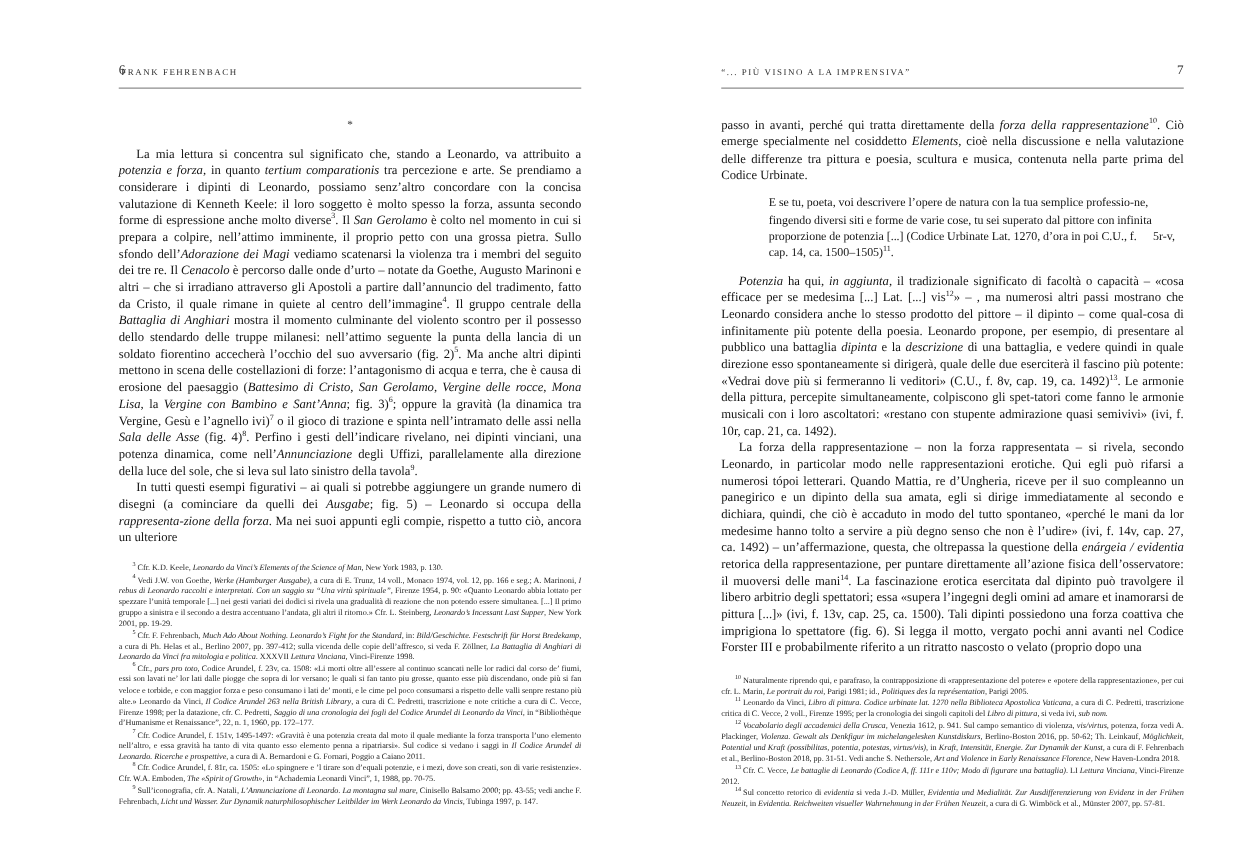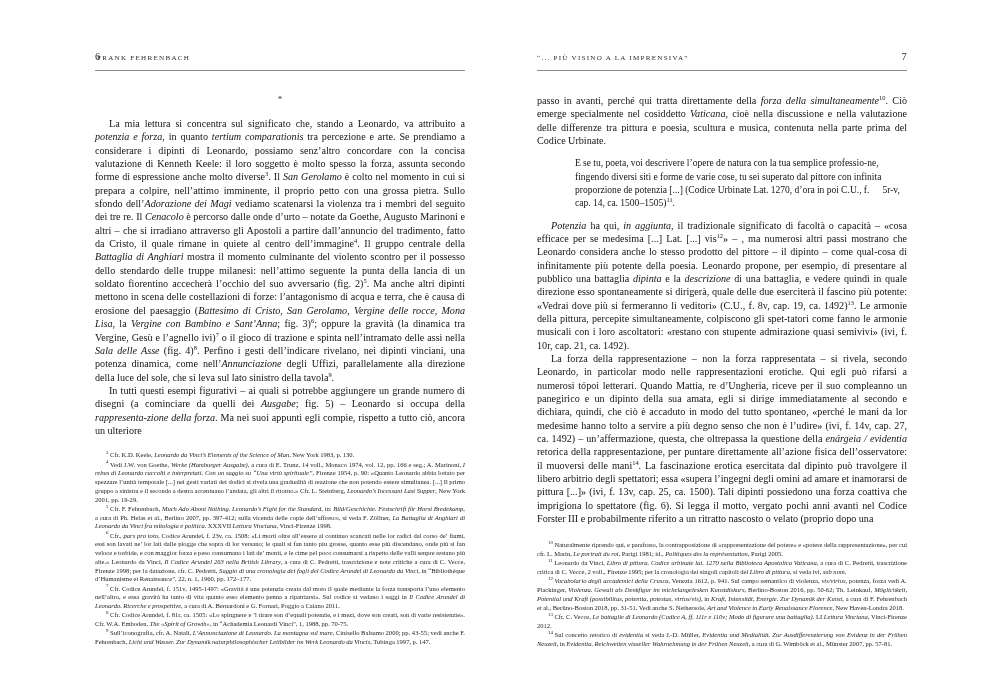--- a/index.html
+++ b/index.html
@@ -19,21 +19,21 @@
     width: 1000px;
     height: 694px;
     display: flex;
     justify-content: flex-start;
   }
   .page {
     position: absolute;
     top: 52px;
   }
   .page-left  { left: 95px;  width: 370px; }
-  .page-right { left: 537px; width: 370px; }
+  .page-right { left: 577px; width: 370px; }
 
   
   .runhead {
     position: relative;
     height: 18px;
     border-bottom: 1px solid #8d8d8d;
     margin-bottom: 23px;
   }
   .folio {
     position: absolute;
@@ -161,21 +161,21 @@
   </div>
 
   <div class="page page-right">
 
     <div class="runhead runhead-right">
       <span class="runhead-title">“... più visino a la imprensiva”</span>
       <span class="folio folio-right">7</span>
     </div>
 
     <div class="body">
-      <p class="noindent">passo in avanti, perché qui tratta direttamente della <i>forza della simultaneamente</i><span class="sup">10</span>. Ciò emerge specialmente nel cosiddetto <i>Vaticana</i>, cioè nella discussione e nella valutazione delle differenze tra pittura e poesia, scultura e musica, contenuta nella parte prima del Codice Urbinate.</p>
+      <p class="noindent">passo in avanti, perché qui tratta direttamente della <i>forza della rappresentazione</i><span class="sup">10</span>. Ciò emerge specialmente nel cosiddetto <i>Elements</i>, cioè nella discussione e nella valutazione delle differenze tra pittura e poesia, scultura e musica, contenuta nella parte prima del Codice Urbinate.</p>
 
       <div class="blockquote">
         <p>E se tu, poeta, voi descrivere l’opere de natura con la tua semplice professio-ne, fingendo diversi siti e forme de varie cose, tu sei superato dal pittore con infinita proporzione de potenzia [...] (Codice Urbinate Lat. 1270, d’ora in poi C.U., f.<span class="gap"></span>5r-v, cap. 14, ca. 1500–1505)<span class="sup">11</span>.</p>
       </div>
 
       <p><i>Potenzia</i> ha qui, <i>in aggiunta</i>, il tradizionale significato di facoltà o capacità – «cosa efficace per se medesima [...] Lat. [...] vis<span class="sup">12</span>» – , ma numerosi altri passi mostrano che Leonardo considera anche lo stesso prodotto del pittore – il dipinto – come qual-cosa di infinitamente più potente della poesia. Leonardo propone, per esempio, di presentare al pubblico una battaglia <i>dipinta</i> e la <i>descrizione</i> di una battaglia, e vedere quindi in quale direzione esso spontaneamente si dirigerà, quale delle due eserciterà il fascino più potente: «Vedrai dove più si fermeranno li veditori» (C.U., f. 8v, cap. 19, ca. 1492)<span class="sup">13</span>. Le armonie della pittura, percepite simultaneamente, colpiscono gli spet-tatori come fanno le armonie musicali con i loro ascoltatori: «restano con stupente admirazione quasi semivivi» (ivi, f. 10r, cap. 21, ca. 1492).</p>
       <p>La forza della rappresentazione – non la forza rappresentata – si rivela, secondo Leonardo, in particolar modo nelle rappresentazioni erotiche. Qui egli può rifarsi a numerosi tópoi letterari. Quando Mattia, re d’Ungheria, riceve per il suo compleanno un panegirico e un dipinto della sua amata, egli si dirige immediatamente al secondo e dichiara, quindi, che ciò è accaduto in modo del tutto spontaneo, «perché le mani da lor medesime hanno tolto a servire a più degno senso che non è l’udire» (ivi, f. 14v, cap. 27, ca. 1492) – un’affermazione, questa, che oltrepassa la questione della <i>enárgeia / evidentia</i> retorica della rappresentazione, per puntare direttamente all’azione fisica dell’osservatore: il muoversi delle mani<span class="sup">14</span>. La fascinazione erotica esercitata dal dipinto può travolgere il libero arbitrio degli spettatori; essa «supera l’ingegni degli omini ad amare et inamorarsi de pittura [...]» (ivi, f. 13v, cap. 25, ca. 1500). Tali dipinti possiedono una forza coattiva che imprigiona lo spettatore (fig. 6). Si legga il motto, vergato pochi anni avanti nel Codice Forster III e probabilmente riferito a un ritratto nascosto o velato (proprio dopo una</p>
     </div>
 
     <div class="notes notes-right">

